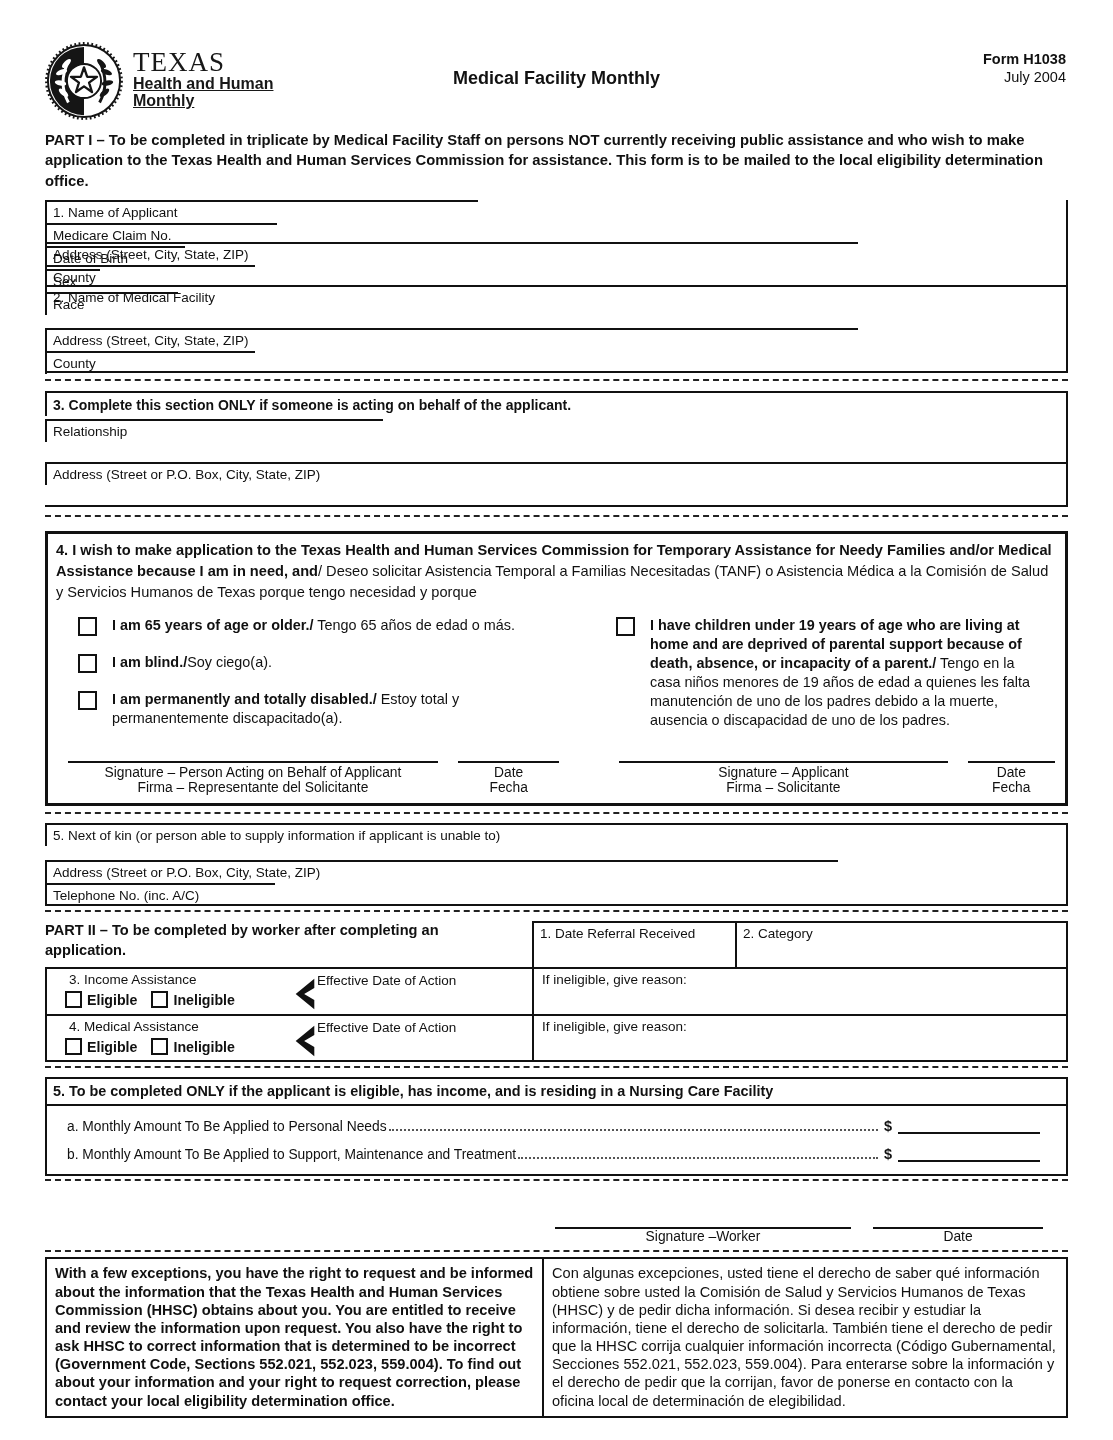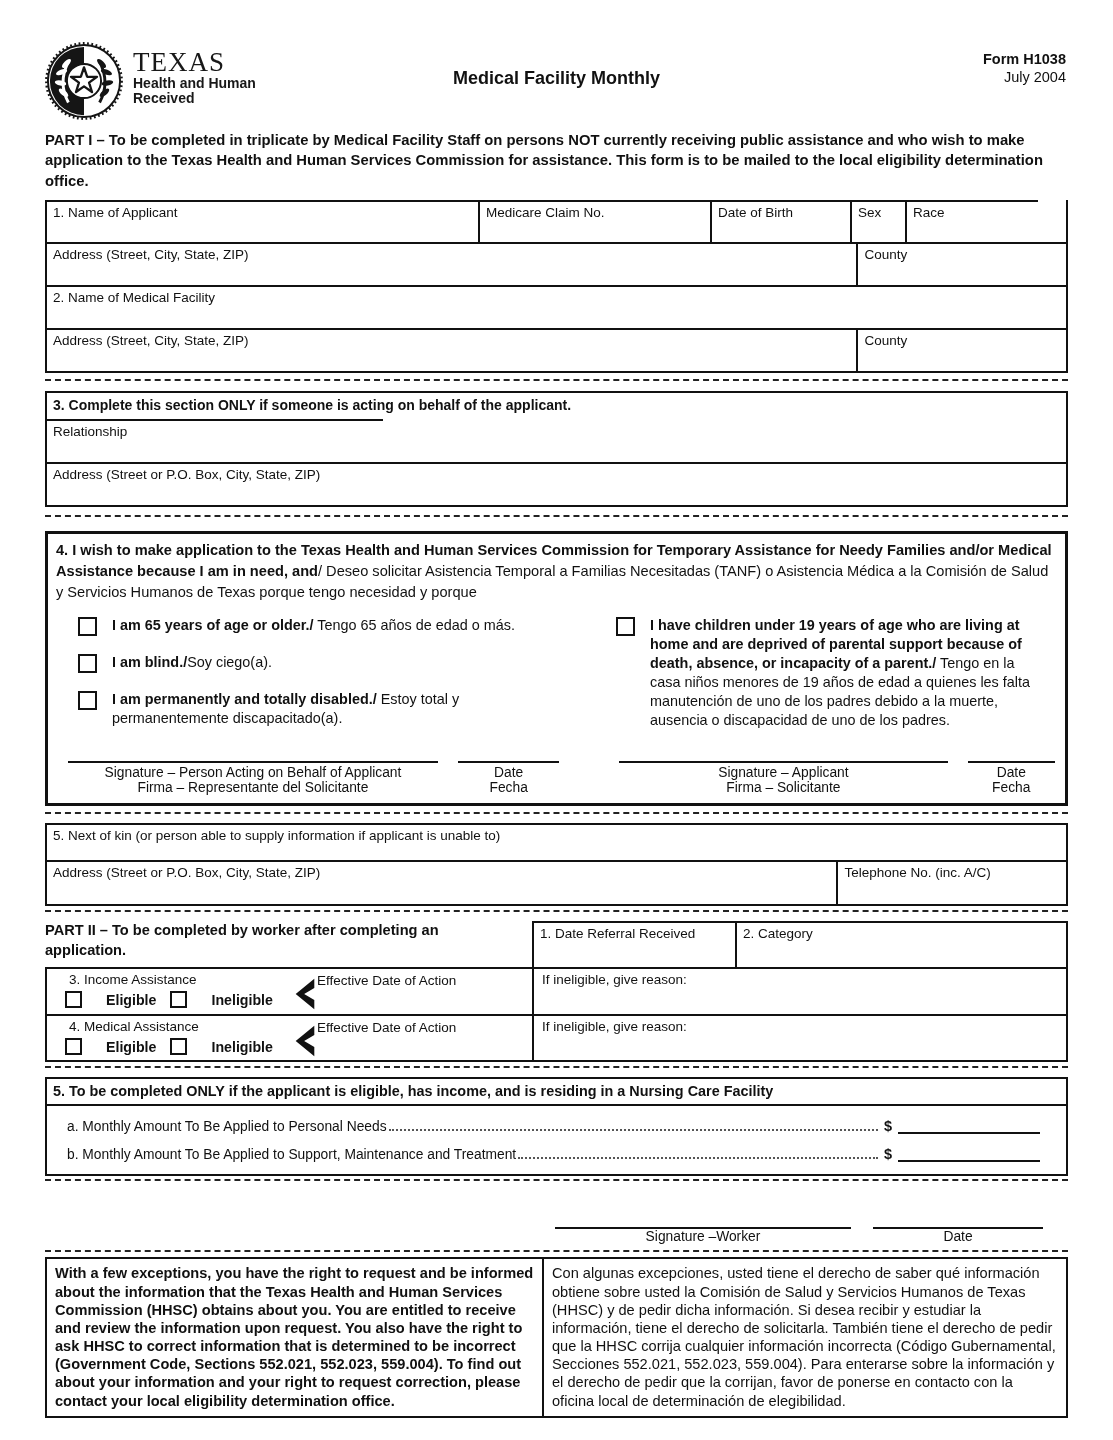--- a/index.html
+++ b/index.html
@@ -9,33 +9,33 @@
     font-family: "Liberation Sans", sans-serif; color: #111; overflow: hidden;
     margin: 0 auto;
   }
   .content { position: absolute; left: 45px; top: 42px; width: 1023px; }
 
   
   .hdr { display: flex; align-items: flex-start; position: relative; height: 84px; }
   .logo { display: flex; align-items: flex-start; gap: 10px; }
   .logo-text { padding-top: 6px; line-height: 1.05; }
   .logo-texas { font-family: "Liberation Serif", serif; font-size: 27px; letter-spacing: 1px; color:#181818; }
-  .logo-sub { font-weight: bold; font-size: 14px; color:#181818; }
+  .logo-sub { font-weight: bold; font-size: 16px; color:#181818;text-decoration:underline; }
   .hdr-title { position: absolute; left: 0; right: 0; top: 26px; text-align: center;
     font-weight: bold; font-size: 18px; }
   .hdr-form { position: absolute; right: 2px; top: 8px; text-align: right; font-size: 14.5px; line-height: 1.25; }
   .hdr-form .fno { font-weight: bold; }
 
   
   .p1intro { font-weight: bold; font-size: 14.8px; line-height: 1.38; margin-top: 4px; }
 
   
   .cell { border-left: 2px solid #111; border-top: 2px solid #111; padding: 3px 6px; font-size: 13.5px; }
   .tbl { border-right: 2px solid #111; border-bottom: 2px solid #111; }
-  .row { display: flex; }
+  .row { display: flex; flex-direction: column; }
 
   .perf { border-top: 2px dashed #222; height: 0; }
 
   
   .t1 { margin-top: 9px; }
   .t1 .row { height: 43px; }
   .t1 .r1 { height: 42px; }
 
   
   .s3 { margin-top: 10px; }
@@ -73,21 +73,21 @@
   .p2 { margin-top: 9px; }
   .p2 .hrow { display: flex; height: 46px; }
   .p2 .hcell0 { width: 487px; font-weight: bold; font-size: 14.6px; line-height: 1.35; padding-right: 14px; }
   .p2 .hcell1 { width: 203px; border-left: 2px solid #111; border-top: 2px solid #111; padding: 3px 6px; font-size: 13.5px; }
   .p2 .hcell2 { width: 333px; border-left: 2px solid #111; border-top: 2px solid #111; border-right: 2px solid #111; padding: 3px 6px; font-size: 13.5px; }
   .p2 .drow { display: flex; border-top: 2px solid #111; height: 47px; }
   .p2 .drow.last { border-bottom: 2px solid #111; height: 48px; }
   .p2 .dc1 { width: 487px; border-left: 2px solid #111; position: relative; padding: 3px 22px; font-size: 13.5px; }
   .p2 .dc2 { width: 536px; border-left: 2px solid #111; border-right: 2px solid #111; padding: 3px 8px; font-size: 13.5px; }
   .elig { position: absolute; left: 18px; top: 22px; display: flex; align-items: center; gap: 14px; }
-  .elig .pair { display: flex; align-items: flex-end; gap: 19px; }
+  .elig .pair { display: flex; align-items: flex-end; }
   .cbox-sm { width: 17px; height: 17px; border: 2px solid #111; background: #fff; flex: none; }
   .elig .txt { font-weight: bold; font-size: 14.2px; margin-left: 5px; }
   .chev { position: absolute; left: 247px; top: 7px; }
   .eff { position: absolute; left: 270px; top: 4px; font-size: 13.5px; }
 
   
   .nurse { border: 2px solid #111; margin-top: 9px; }
   .nurse-h { font-weight: bold; font-size: 14.4px; padding: 4px 8px 5px 6px; border-bottom: 2px solid #111; }
   .amt { display: flex; align-items: flex-end; padding: 0 26px 0 20px; margin-top: 12px; font-size: 13.8px; }
   .amt.last { margin-bottom: 12px; }
@@ -136,21 +136,21 @@
             <ellipse cx="63" cy="31" rx="6" ry="2.6" transform="rotate(20 63 31)"></ellipse>
             <ellipse cx="58" cy="22" rx="6" ry="2.6" transform="rotate(45 58 22)"></ellipse>
           </g>
           <circle cx="40" cy="40" r="17.5" fill="#fff" stroke="#151515" stroke-width="2"></circle>
           <polygon points="40,26 43.2,35.6 53.3,35.7 45.2,41.7 48.2,51.3 40,45.5 31.8,51.3 34.8,41.7 26.7,35.7 36.8,35.6" fill="#fff" stroke="#151515" stroke-width="2.4" stroke-linejoin="round"></polygon>
         </svg>
       </span>
       <div class="logo-text">
         <div class="logo-texas">TEXAS</div>
         <div class="logo-sub">Health and Human</div>
-        <div class="logo-sub">Received</div>
+        <div class="logo-sub">Monthly</div>
       </div>
     </div>
     <div class="hdr-title">Medical Facility Monthly</div>
     <div class="hdr-form">
       <div class="fno">Form H1038</div>
       <div>July 2004</div>
     </div>
   </div>
 
   <div class="p1intro">PART I – To be completed in triplicate by Medical Facility Staff on persons NOT currently receiving public assistance and who wish to make application to the Texas Health and Human Services Commission for assistance. This form is to be mailed to the local eligibility determination office.</div>

